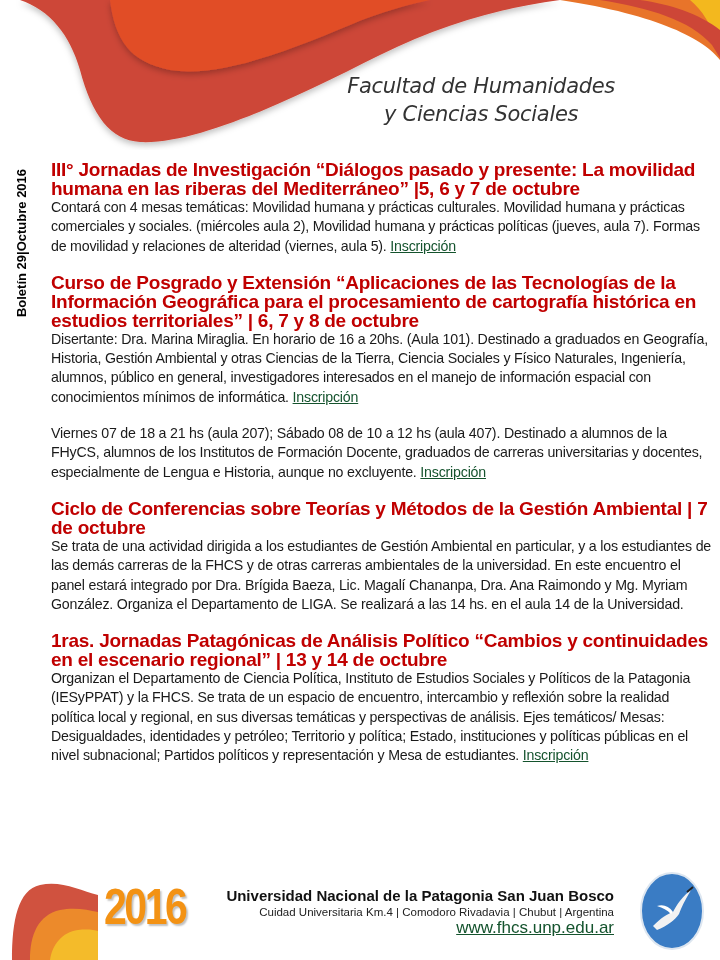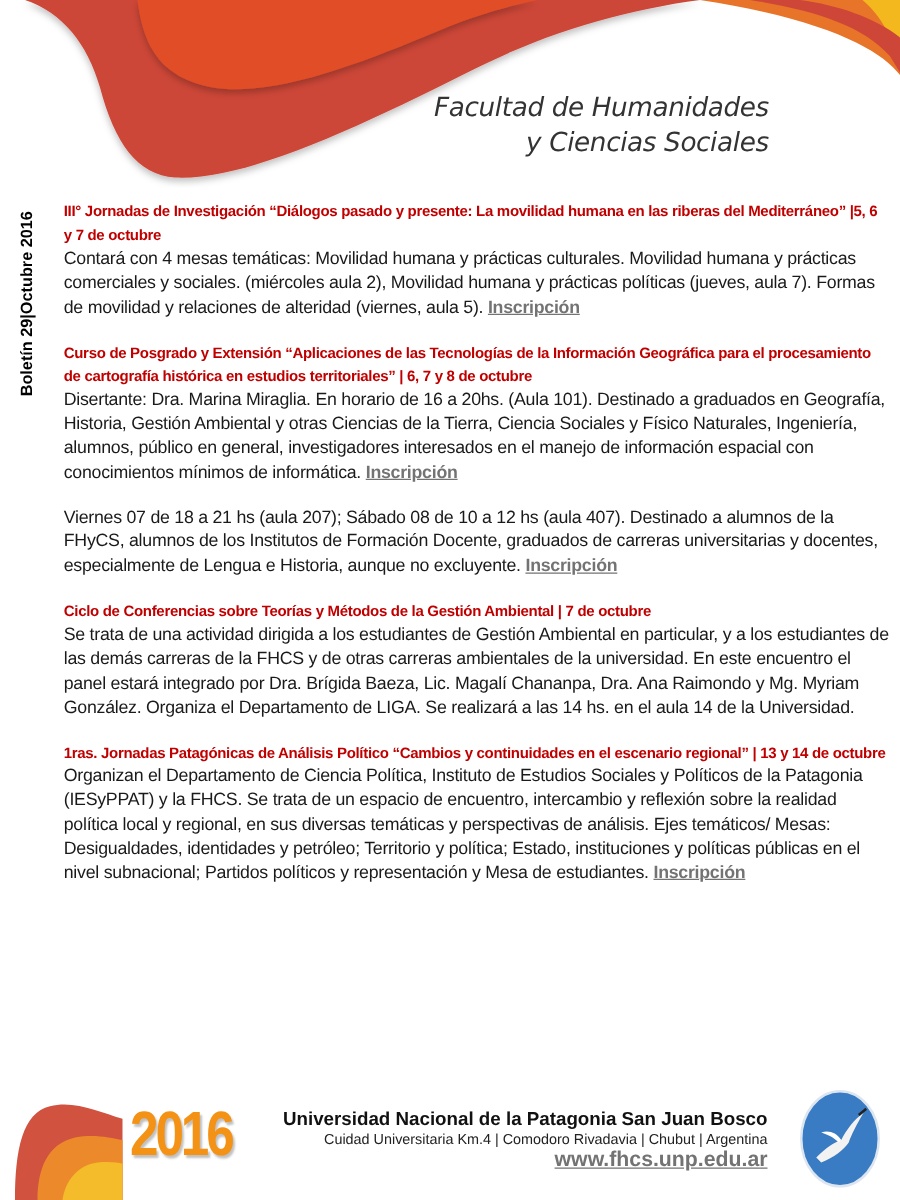--- a/index.html
+++ b/index.html
@@ -1,31 +1,31 @@
 <!DOCTYPE html>
 <html><head>
   <meta charset="utf-8">
   <style>
     html, body { margin: 0; padding: 0; background: #ffffff; }
     body { width: 720px; height: 960px; position: relative; overflow: hidden;
            font-family: "Liberation Sans", sans-serif; color: #1a1a1a; }
     .header { position: absolute; left: 0; top: 0; width: 720px; height: 150px; }
     .header svg { position: absolute; left: 0; top: 0; }
-    .faculty { position: absolute; right: 105px; top: 72px; text-align: right;
+    .faculty { position: absolute; right: 105px; top: 72px; text-align: center;
                font-family: "DejaVu Sans", sans-serif; font-style: italic; font-weight: 300;
                font-size: 21px; line-height: 28px; color: #333333; letter-spacing: -0.3px; }
     .faculty div { white-space: nowrap; }
     .side-label { position: absolute; left: 10px; top: 160px; width: 22px; height: 165px; }
     .side-label span { position: absolute; left: 50%; top: 50%; transform: translate(-50%,-50%) rotate(-90deg);
                        white-space: nowrap; font-weight: bold; font-size: 13px; color: #000; }
     .content { position: absolute; left: 51px; top: 160px; width: 660px; }
     .item { margin-bottom: 17px; }
-    .item-title { color: #c00000; font-weight: bold; font-size: 12px; line-height: 19px; letter-spacing: -0.25px; }
+    .item-title { color: #c00000; font-weight: bold; font-size: 19px; line-height: 19px; letter-spacing: -0.25px; }
     .item-body { font-size: 14.2px; line-height: 19.3px; color: #1a1a1a; letter-spacing: -0.2px; }
-    .item-body a, .footer a { color: #737373; text-decoration: underline; cursor: pointer; font-weight: bold; }
+    .item-body a, .footer a { color: #14532d; text-decoration: underline; cursor: pointer; }
     .footer-art { position: absolute; left: 0; top: 860px; width: 100px; height: 100px; }
     .year { position: absolute; left: 104px; top: 878px; font-family: "Liberation Sans", sans-serif;
             font-weight: bold; font-size: 50px; color: #f39214; letter-spacing: -3px;
             transform: scaleX(0.82); transform-origin: left top;
             text-shadow: 2px 2px 2px rgba(0,0,0,0.25); }
     .footer { position: absolute; right: 106px; top: 887px; text-align: right; }
     .uni-name { font-weight: bold; font-size: 15px; line-height: 18px; color: #111; }
     .uni-addr { font-size: 11.5px; line-height: 15px; color: #222; }
     .uni-web { font-size: 17px; line-height: 15px; }
     .seal { position: absolute; left: 637px; top: 870px; width: 70px; height: 82px; }

